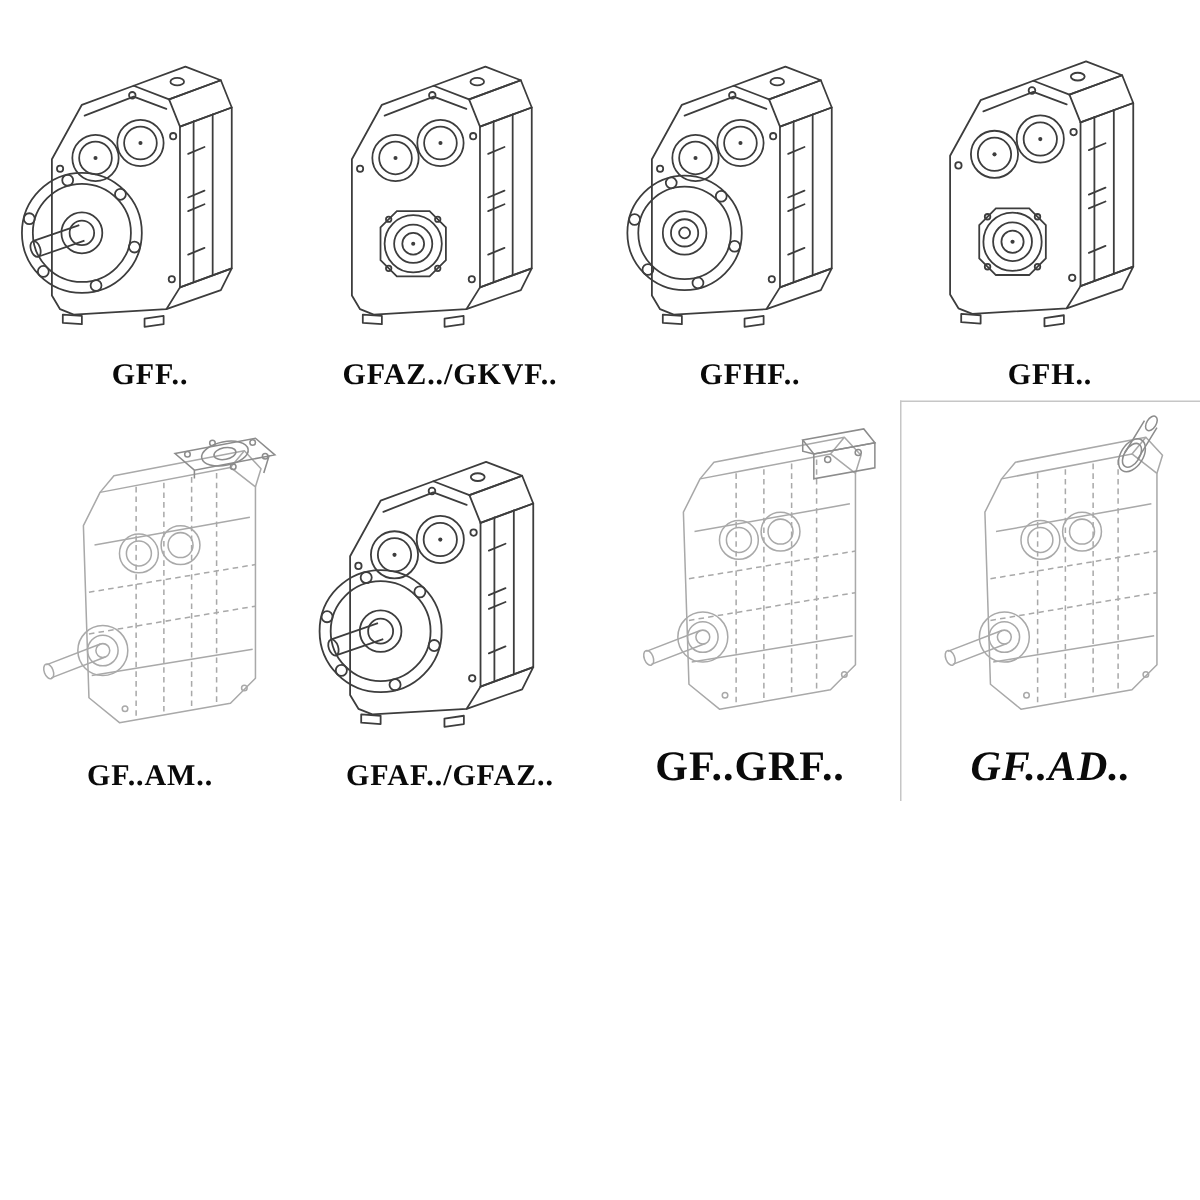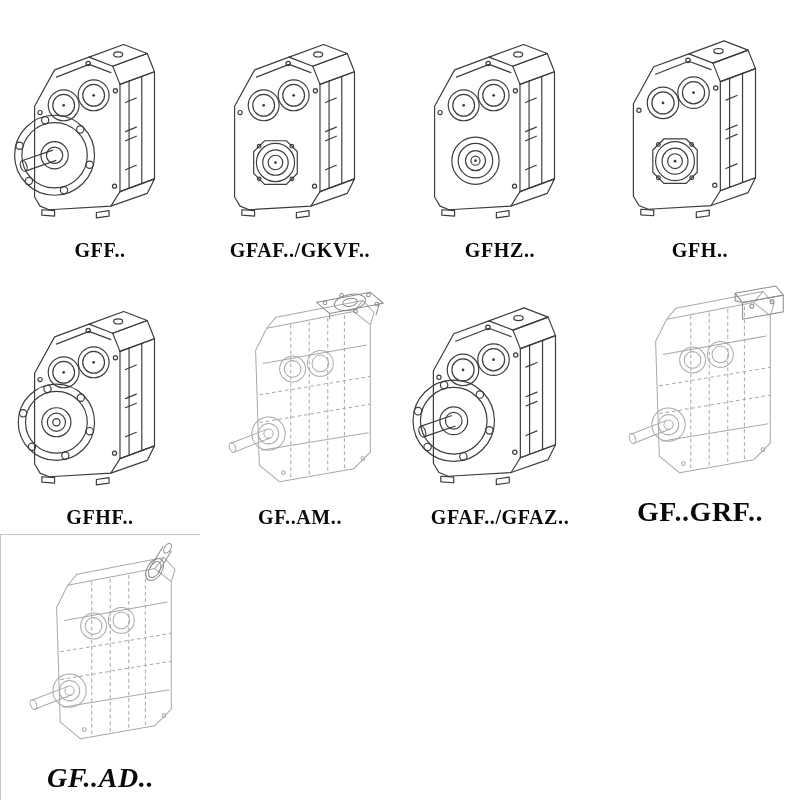--- a/index.html
+++ b/index.html
@@ -168,45 +168,38 @@
         <use href="#gb-flange-shaft"></use>
     </svg>
     <div class="lbl">GFF..</div>
   </div>
 
   <div class="cell">
     <svg class="art dark" width="182" height="218" viewBox="0 0 200 240">
       <use href="#gb-body"></use>
         <use href="#gb-bore-oct"></use>
     </svg>
-    <div class="lbl">GFAF../GKVF..</div>
-  </div>
+    <div class="lbl">GFAZ../GKVF..</div>
+  </div>
+
 
   <div class="cell">
     <svg class="art dark" width="182" height="218" viewBox="0 0 200 240">
       <use href="#gb-body"></use>
-        <use href="#gb-bore-plain"></use>
-    </svg>
-    <div class="lbl">GFHZ..</div>
+        <use href="#gb-flange-face"></use>
+    </svg>
+    <div class="lbl">GFHF..</div>
   </div>
 
   <div class="cell">
     <svg class="art dark" width="188" height="222" viewBox="0 0 200 240">
       <use href="#gb-body"></use>
         <use href="#gb-bore-oct"></use>
     </svg>
     <div class="lbl">GFH..</div>
-  </div>
-
-  <div class="cell">
-    <svg class="art dark" width="182" height="218" viewBox="0 0 200 240">
-      <use href="#gb-body"></use>
-        <use href="#gb-flange-face"></use>
-    </svg>
-    <div class="lbl">GFHF..</div>
   </div>
 
 
   <div class="cell">
     <svg class="art" width="204" height="222" viewBox="0 0 220 240">
       <use href="#gb-side" class="light"></use>
         <use href="#att-flange" class="mid"></use>
     </svg>
     <div class="lbl">GF..AM..</div>
   </div>

